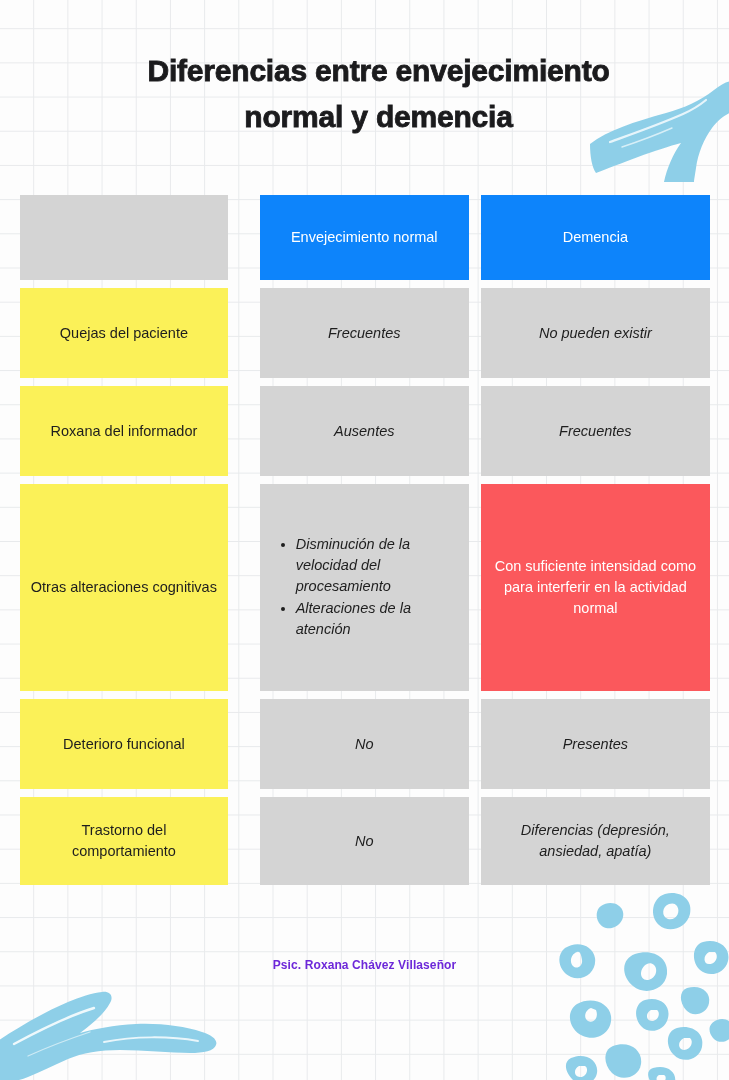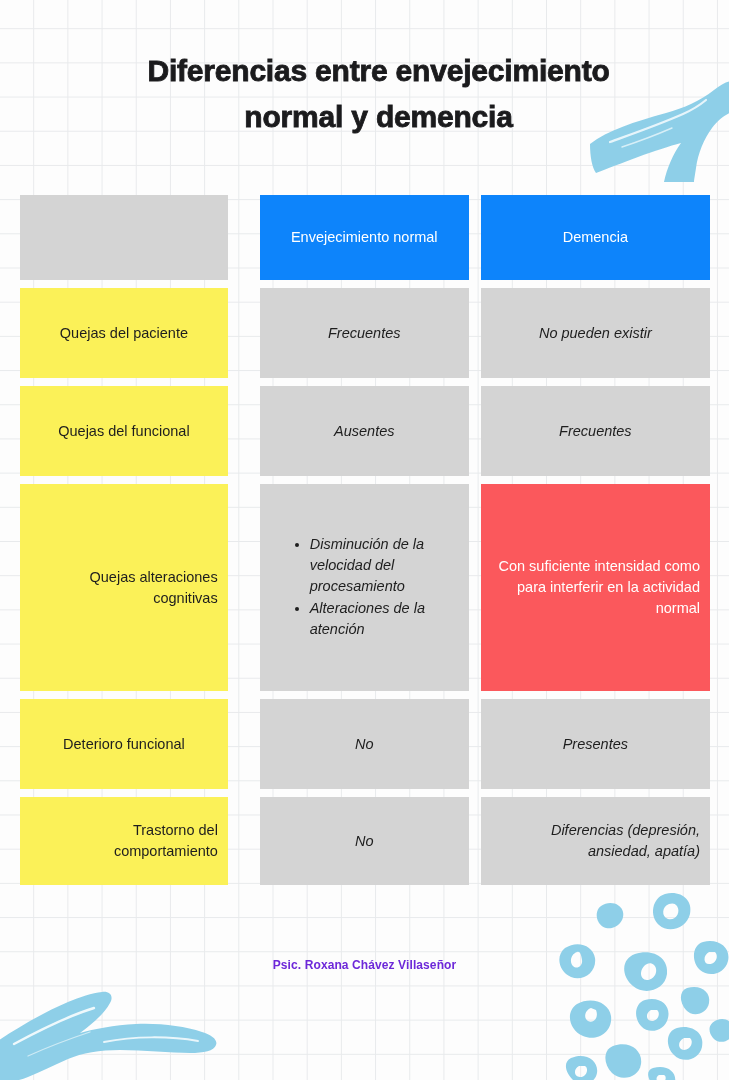--- a/index.html
+++ b/index.html
@@ -77,21 +77,21 @@
     display: flex;
     align-items: stretch;
     margin-bottom: 8px;
   }
   .cell {
     display: flex;
     align-items: center;
     justify-content: center;
     box-sizing: border-box;
     padding: 4px 10px;
-    text-align: right;
+    text-align: center;
     font-size: 14.5px;
     line-height: 21px;
     color: #1e1e1e;
   }
   .col-label  { width: 221px; margin-right: 32px; }
   .col-normal { width: 222px; margin-right: 12px; }
   .col-dement { width: 244px; }
 
   .c-gray   { background-color: #d4d4d4; font-style: italic; }
   .c-yellow { background-color: #fbf158; }
@@ -102,21 +102,21 @@
   .h-std      { height: 90px; }
   .h-tall     { height: 207px; }
   .h-last     { height: 88px; }
 
   .cell.bullets {
     justify-content: flex-start;
     text-align: left;
     padding: 10px 12px 10px 16px;
   }
   .cell.bullets ul {
-    margin: 16px;
+    margin: 2px;
     padding-left: 18px;
     list-style-type: disc;
   }
   .cell.bullets li {
     margin: 0 0 1px 0;
     font-size: 14.5px;
     line-height: 21px;
     color: #1e1e1e;
   }
 
@@ -203,27 +203,27 @@
       <div class="cell col-dement h-header c-blue">Demencia</div>
     </div>
 
     <div class="trow">
       <div class="cell col-label h-std c-yellow">Quejas del paciente</div>
       <div class="cell col-normal h-std c-gray">Frecuentes</div>
       <div class="cell col-dement h-std c-gray">No pueden existir</div>
     </div>
 
     <div class="trow">
-      <div class="cell col-label h-std c-yellow">Quejas del funcional</div>
+      <div class="cell col-label h-std c-yellow">Roxana del informador</div>
       <div class="cell col-normal h-std c-gray">Ausentes</div>
       <div class="cell col-dement h-std c-gray">Frecuentes</div>
     </div>
 
     <div class="trow">
-      <div class="cell col-label h-tall c-yellow">Quejas alteraciones cognitivas</div>
+      <div class="cell col-label h-tall c-yellow">Otras alteraciones cognitivas</div>
       <div class="cell col-normal h-tall c-gray bullets">
         <ul>
           <li>Disminución de la velocidad del procesamiento</li>
           <li>Alteraciones de la atención</li>
         </ul>
       </div>
       <div class="cell col-dement h-tall c-red">Con suficiente intensidad como para interferir en la actividad normal</div>
     </div>
 
     <div class="trow">

